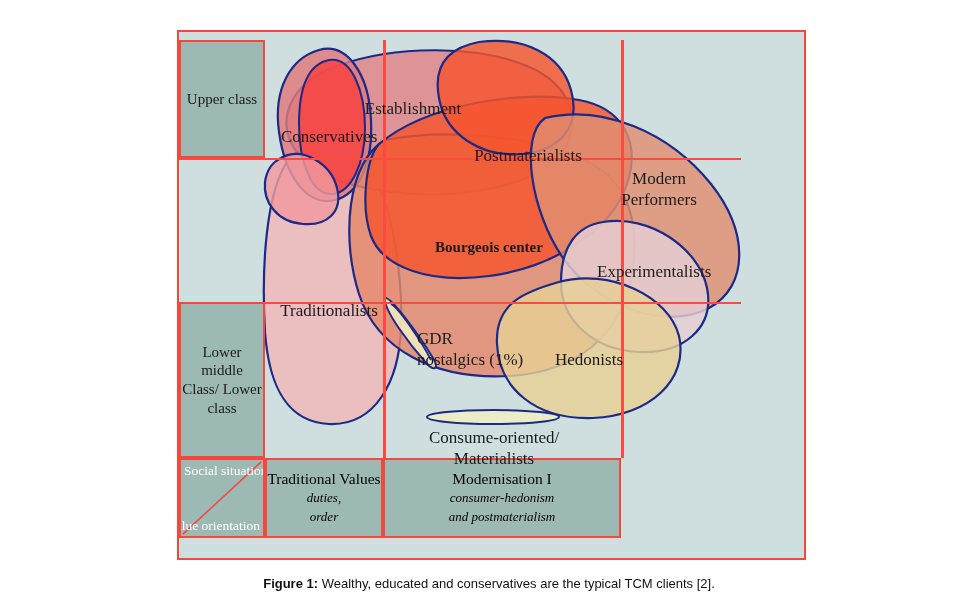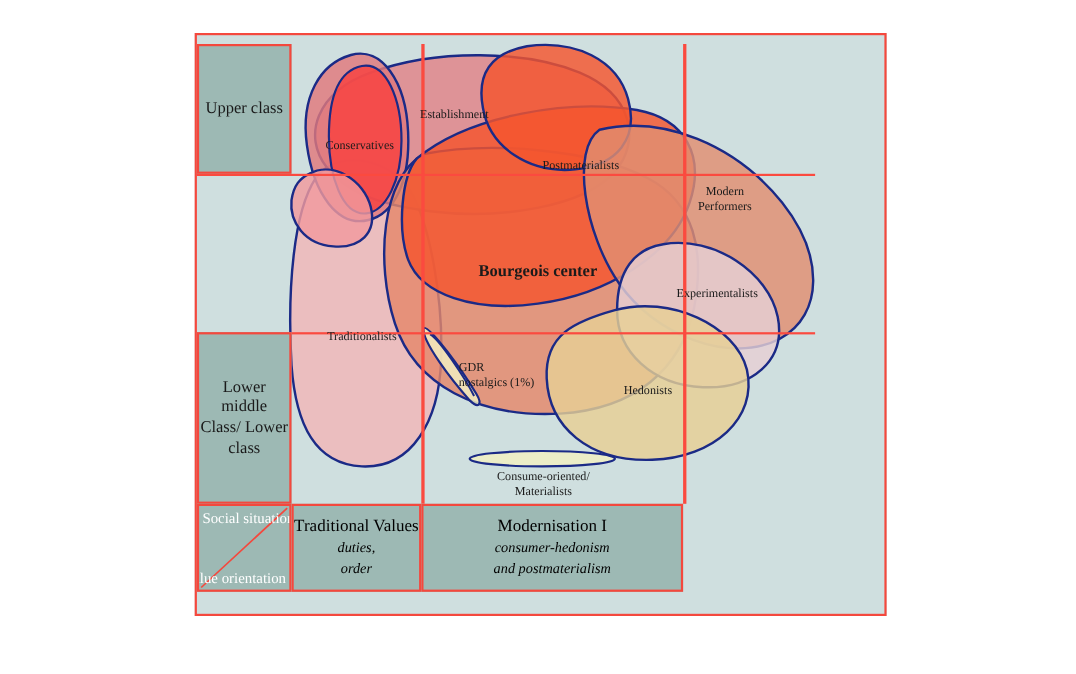--- a/index.html
+++ b/index.html
@@ -50,21 +50,21 @@
     box-sizing:border-box;display:flex;flex-direction:column;
     align-items:center;justify-content:center;
     color:#000000;font-family:"Liberation Serif", serif;
   }
   .botcell .bc-title{font-size:15.5px;line-height:1.3;}
   .botcell .bc-sub{font-size:13px;font-style:italic;line-height:1.45;}
 
   
   .bubble-label{
     position:absolute;color:#1b1b1b;font-family:"Liberation Serif", serif;
-    font-size:11px;line-height:1.25;text-align:center;white-space:nowrap;
+    font-size:17px;line-height:1.25;text-align:center;white-space:nowrap;
     pointer-events:none;
   }
   .bubble-label.big{font-size:15px;font-weight:bold;}
 
   
   .caption{
     position:absolute;left:0;top:576px;width:978px;text-align:center;
     font-family:"Liberation Sans", sans-serif;font-size:13px;color:#111;
   }
   .caption b{font-weight:bold;}
@@ -203,14 +203,17 @@
       <span>nostalgics (1%)</span>
     </div>
 
     <div class="bubble-label" style="left:250px;top:395px;width:130px;">
       <span>Consume-oriented/</span><br>
       <span>Materialists</span>
     </div>
 
   </div>
 
+  <div class="caption">
+    <b>Figure 1:</b><span> Wealthy, educated and conservatives are the typical TCM clients  [2].</span>
+  </div>
 
 </div>
 
 </body></html>

